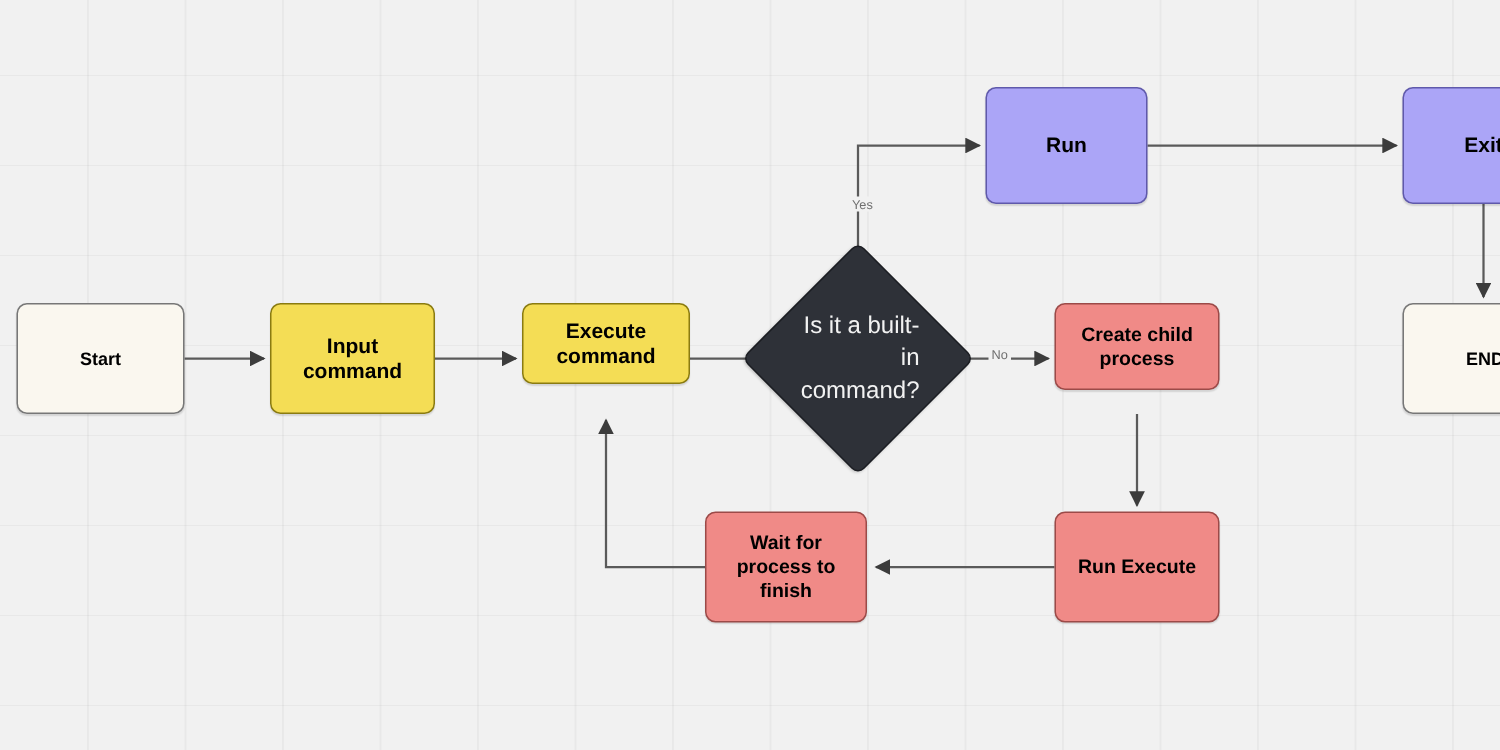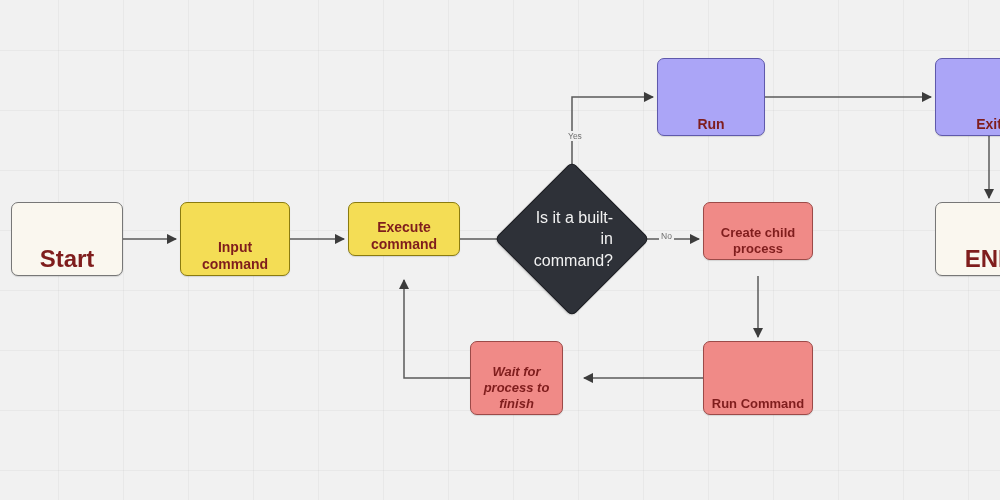--- a/index.html
+++ b/index.html
@@ -17,32 +17,32 @@
       linear-gradient(to bottom, rgba(0,0,0,0.035) 1px, transparent 1px);
     background-size: 65px 60px;
     background-position: -7px -10px;
     overflow: hidden;
     font-family: "Liberation Sans", sans-serif;
   }
   .node {
     position: absolute;
     box-sizing: border-box;
     display: flex;
-    align-items: flex-end;
+    align-items: center;
     justify-content: center;
     text-align: center;
     border: 1.4px solid #4a4a4a;
     border-radius: 7px;
     line-height: 1.22;
     font-weight: bold;
-    color: #7f1d1d;
+    color: #000000;
     box-shadow: 0 1px 1px rgba(0,0,0,0.12);
     padding: 2px 6px;
   }
-  .n-terminal { background: #faf7ef; border-color: #777; font-size: 24px; }
+  .n-terminal { background: #faf7ef; border-color: #777; font-size: 12px; }
   .n-yellow   { background: #f4dd55; border-color: #8a7b10; font-size: 14px; }
   .n-purple   { background: #aba5f7; border-color: #5f59ab; font-size: 14px; }
   .n-red      { background: #f08a87; border-color: #9c4a48; font-size: 13px; }
 
   .diamond-wrap {
     position: absolute;
   }
   .diamond-shape {
     position: absolute;
     inset: 0;
@@ -136,24 +136,24 @@
 
   <div class="node n-terminal" style="left:935px; top:202px; width:110px; height:74px;">
     <span>END</span>
   </div>
 
   <div class="node n-red" style="left:703px; top:202px; width:110px; height:58px;">
     <span>Create child process</span>
   </div>
 
   <div class="node n-red" style="left:703px; top:341px; width:110px; height:74px;">
-    <span>Run Command</span>
+    <span>Run Execute</span>
   </div>
 
-  <div class="node n-red" style="left:470px; top:341px; width:93px; height:74px;font-style:italic;">
+  <div class="node n-red" style="left:470px; top:341px; width:108px; height:74px;">
     <span>Wait for process to finish</span>
   </div>
 
   <div class="edge-label" style="left:566px; top:95px;margin-top:36px;">Yes</div>
 
   <div class="edge-label" style="left:659px; top:231px;">No</div>
 
 </div>
 
 </body></html>

